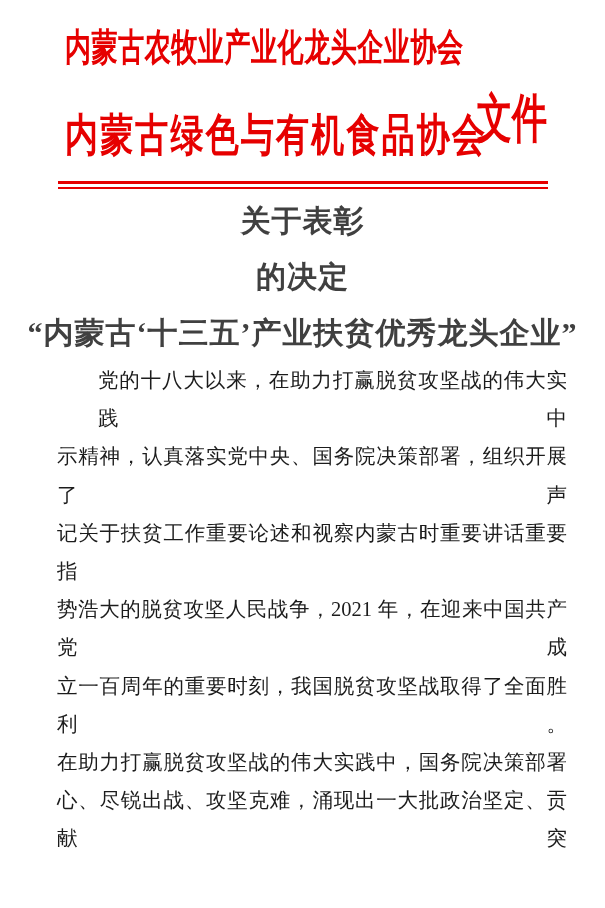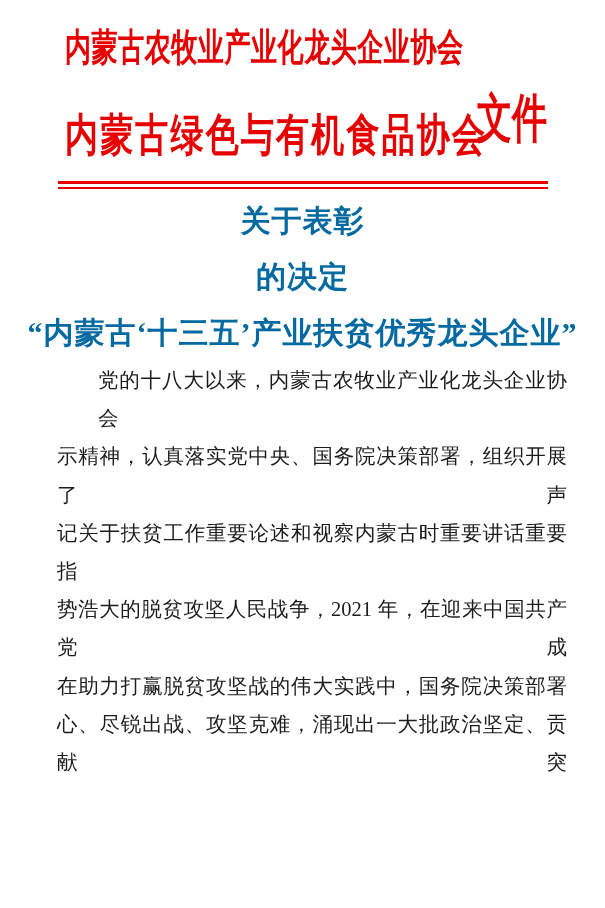--- a/index.html
+++ b/index.html
@@ -46,21 +46,21 @@
     white-space:nowrap;
   }
   
   .rule {
     margin:21px 0 0 58px;
     width:490px; height:3px;
     border-top:3px solid #e60000;
     border-bottom:2px solid #e60000;
   }
   
-  .doc-title { margin-top:4px; text-align:center; color:#0369a1; }
+  .doc-title { margin-top:4px; text-align:center; color:#404040; }
   .title-line {
     font-weight:bold;
     font-size:30px;
     line-height:56px;
     letter-spacing:1px;
   }
   
   .doc-body {
     margin-left:57px;
     width:510px;
@@ -92,21 +92,22 @@
   <div class="rule" style="border-top-color: rgb(230, 0, 0); border-bottom-color: rgb(230, 0, 0);"></div>
 
   <div class="doc-title">
     <div class="title-line">关于表彰</div>
     <div class="title-line">的决定</div>
     <div class="title-line">“内蒙古‘十三五’产业扶贫优秀龙头企业”</div>
   </div>
 
   <div class="doc-body">
 
-  <div class="body-line indent">党的十八大以来，内蒙古农牧业产业化龙头企业协会</div>
+  <div class="body-line indent">党的十八大以来，在助力打赢脱贫攻坚战的伟大实践中</div>
       <div class="body-line">示精神，认真落实党中央、国务院决策部署，组织开展了声</div>
       <div class="body-line">记关于扶贫工作重要论述和视察内蒙古时重要讲话重要指</div>
       <div class="body-line">势浩大的脱贫攻坚人民战争，2021 年，在迎来中国共产党成</div>
+      <div class="body-line">立一百周年的重要时刻，我国脱贫攻坚战取得了全面胜利。</div>
       <div class="body-line">在助力打赢脱贫攻坚战的伟大实践中，国务院决策部署</div>
       <div class="body-line">心、尽锐出战、攻坚克难，涌现出一大批政治坚定、贡献突</div>
     </div>
 
 </div>
 
 </body></html>

